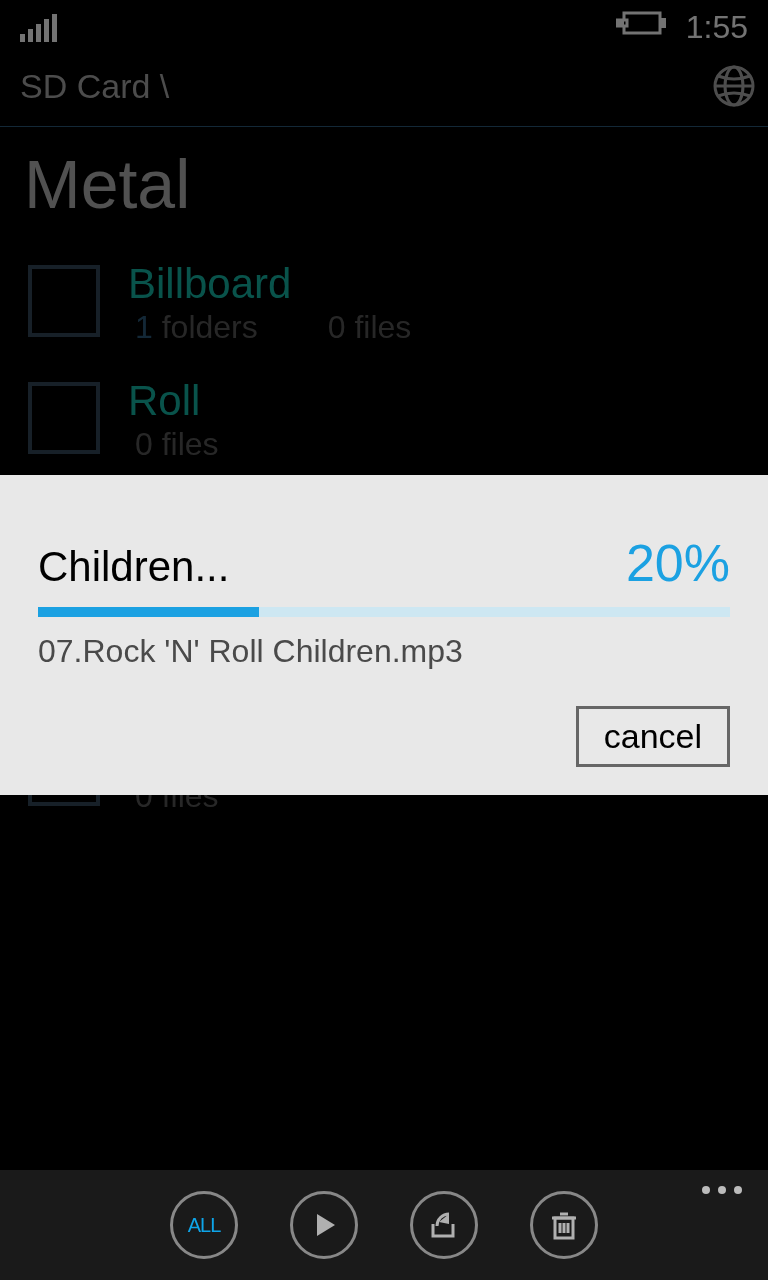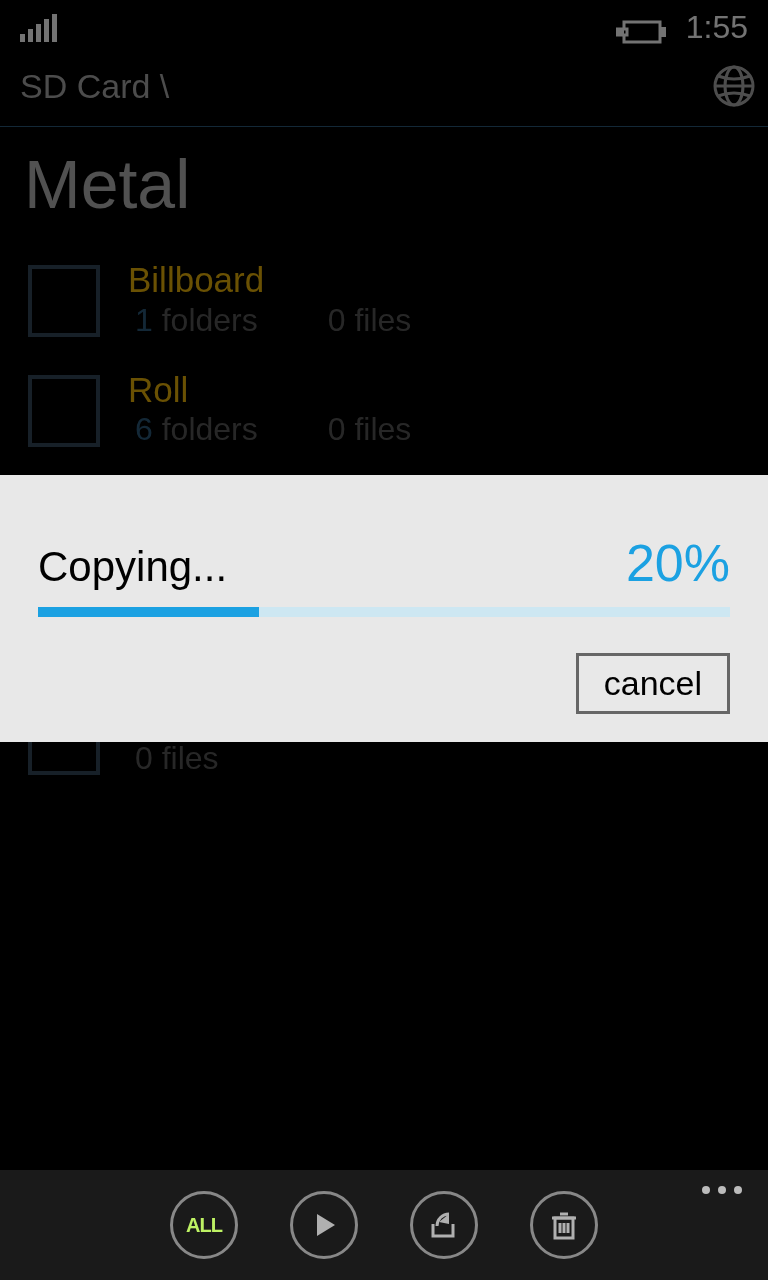--- a/index.html
+++ b/index.html
@@ -1,55 +1,55 @@
 <!DOCTYPE html>
 <html><head>
 <meta charset="utf-8">
 <style>
   * { margin: 0; padding: 0; box-sizing: border-box; }
   html, body { width: 768px; height: 1280px; background: #000; color: #fff; font-family: "Segoe UI", Arial, sans-serif; overflow: hidden; }
   
   .status-bar { display: flex; justify-content: space-between; align-items: center; padding: 8px 20px 4px 20px; height: 50px; }
-  .status-left, .status-right { display: flex; align-items: flex-end; gap: 18px; }
+  .status-left, .status-right { display: flex; align-items: flex-start; gap: 18px; }
   .signal-icon svg, .battery-icon svg { display: block; }
   .time { font-size: 32px; font-weight: 300; }
   
   .breadcrumb-bar { display: flex; justify-content: space-between; align-items: center; padding: 14px 12px 18px 20px; border-bottom: 1px solid #2a5a7a; }
   .breadcrumb { font-size: 34px; font-weight: 300; color: #a8a8a8; }
   .globe-icon svg { display: block; }
   
   .page-title { font-size: 68px; font-weight: 300; color: #b3b3b3; padding: 18px 20px 24px 24px; }
   
   .list { padding: 0 20px 0 28px; }
   .list-item { display: flex; align-items: flex-start; gap: 28px; padding: 14px 0 18px 0; }
   .checkbox { width: 72px; height: 72px; border: 4px solid #33475a; margin-top: 4px; flex-shrink: 0; display: flex; align-items: center; justify-content: center; }
   .checkbox.checked::after { content: ""; width: 40px; height: 22px; border-left: 7px solid #4a4a4a; border-bottom: 7px solid #4a4a4a; transform: rotate(-48deg) translate(2px,-4px); }
   .item-body { flex: 1; }
-  .item-name { font-size: 35px; font-weight: 300; color: #eab308; line-height: 1.1; }
+  .item-name { font-size: 42px; font-weight: 300; color: #14b8a6; line-height: 1.1; }
   .item-meta { display: flex; gap: 70px; font-size: 32px; font-weight: 300; color: #575757; margin-top: 2px; margin-left: 7px; }
   .item-meta .count { color: #2c5a7a; }
   
   .dim-overlay { position: absolute; inset: 0; background: rgba(0,0,0,0.55); }
   
   .modal { position: absolute; left: 0; right: 0; top: 475px; background: #e8e8e8; color: #000; padding: 58px 38px 28px 38px; }
   .modal-head { display: flex; justify-content: space-between; align-items: baseline; }
   .modal-title { font-size: 42px; font-weight: 400; color: #000; }
   .modal-pct { font-size: 52px; font-weight: 300; color: #1ba1e2; }
   .progress-track { background: #cde7f2; height: 10px; margin-top: 14px; }
   .progress-fill { background: #1ba1e2; height: 100%; }
   .modal-file { font-size: 32px; color: #4a4a4a; margin-top: 16px; }
   .modal-actions { display: flex; justify-content: flex-end; margin-top: 36px; }
   .cancel-btn { border: 3px solid #666; background: transparent; font-size: 34px; padding: 8px 25px; color: #000; font-family: inherit; }
   
   .appbar { position: absolute; bottom: 0; left: 0; right: 0; height: 110px; background: #1a1a1a; display: flex; align-items: center; justify-content: center; gap: 52px; }
   .appbar-btn { width: 68px; height: 68px; border: 3px solid #888; border-radius: 50%; display: flex; align-items: center; justify-content: center; color: #b0b0b0; }
   .appbar-btn svg { display: block; }
   .appbar-more { position: absolute; right: 26px; top: 16px; display: flex; gap: 8px; }
   .appbar-more span { width: 8px; height: 8px; background: #bbb; border-radius: 50%; }
-  .all-text { font-size: 20px; font-weight: 700; color: #bef264; letter-spacing: -1px; }
+  .all-text { font-size: 20px; font-weight: 400; color: #0ea5e9; letter-spacing: -1px; }
 </style>
 </head>
 <body>
 
 <div class="status-bar">
   <div class="status-left">
     <span class="signal-icon">
       <svg width="40" height="30" viewBox="0 0 40 30">
           <g fill="#fff">
             <rect x="0" y="22" width="5" height="8"></rect>
@@ -102,21 +102,20 @@
         <span><span class="count">1</span> <span>folders</span></span>
         <span><span>0</span> <span>files</span></span>
       </div>
     </div>
   </div>
   <div class="list-item">
     <div class="checkbox"></div>
     <div class="item-body">
       <div class="item-name">Roll</div>
       <div class="item-meta">
-        <span><span class="count">6</span> <span>folders</span></span>
         <span><span>0</span> <span>files</span></span>
       </div>
     </div>
   </div>
   <div class="list-item">
     <div class="checkbox"></div>
     <div class="item-body">
       <div class="item-name">Metal</div>
       <div class="item-meta">
         <span><span class="count">6</span> <span>folders</span></span>
@@ -142,26 +141,27 @@
         <span><span>0</span> <span>files</span></span>
       </div>
     </div>
   </div>
 </div>
 
 <div class="dim-overlay"></div>
 
 <div class="modal">
   <div class="modal-head">
-    <div class="modal-title">Copying...</div>
+    <div class="modal-title">Children...</div>
     <div class="modal-pct">20%</div>
   </div>
   <div class="progress-track">
     <div class="progress-fill" style="width:32%"></div>
   </div>
+  <div class="modal-file">07.Rock 'N' Roll Children.mp3</div>
   <div class="modal-actions">
     <button class="cancel-btn">cancel</button>
   </div>
 </div>
 
 <div class="appbar">
   <div class="appbar-btn">
     <span class="all-text">ALL</span>
   </div>
   <div class="appbar-btn">

